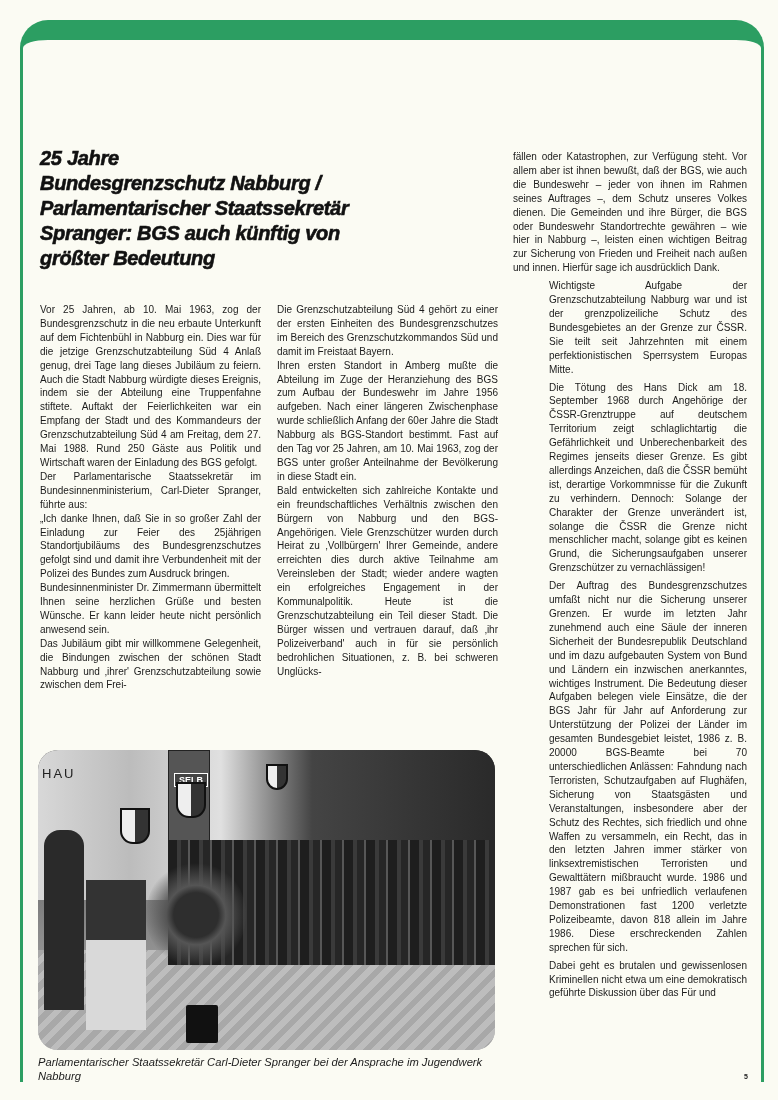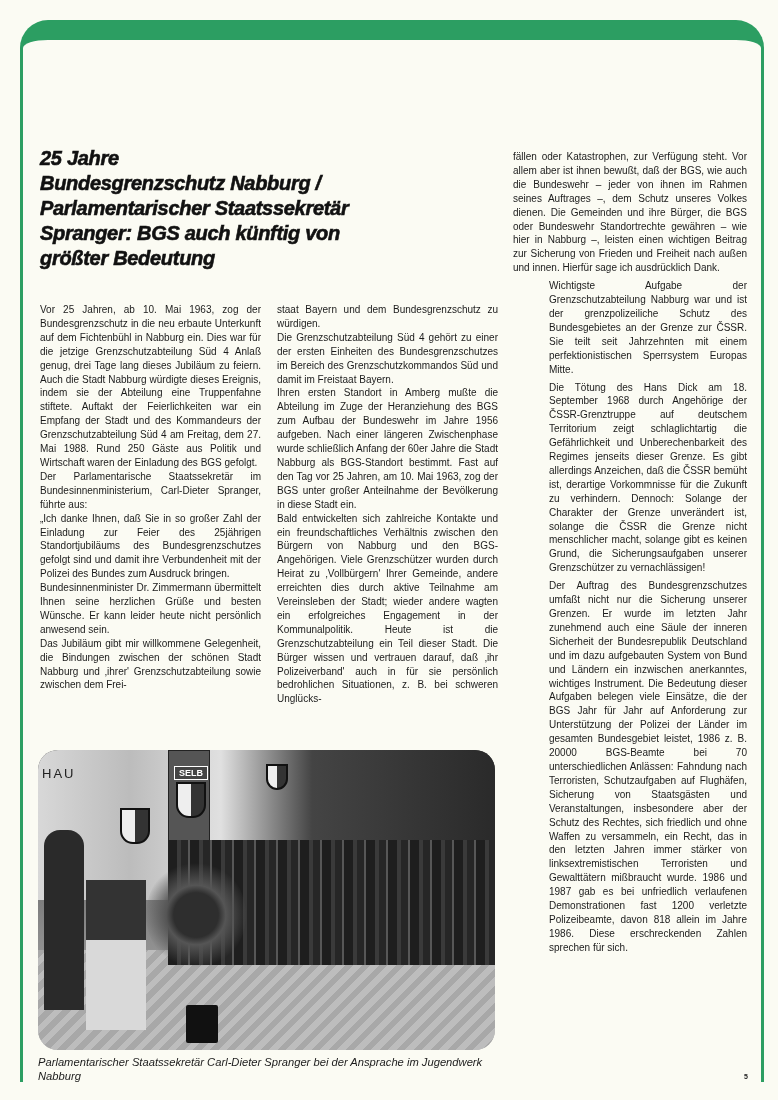--- a/index.html
+++ b/index.html
@@ -73,38 +73,38 @@
 
 <div class="col col1">
   <p>Vor 25 Jahren, ab 10. Mai 1963, zog der Bundesgrenzschutz in die neu erbaute Unterkunft auf dem Fichtenbühl in Nabburg ein. Dies war für die jetzige Grenzschutzabteilung Süd 4 Anlaß genug, drei Tage lang dieses Jubiläum zu feiern. Auch die Stadt Nabburg würdigte dieses Ereignis, indem sie der Abteilung eine Truppenfahne stiftete. Auftakt der Feierlichkeiten war ein Empfang der Stadt und des Kommandeurs der Grenzschutzabteilung Süd 4 am Freitag, dem 27. Mai 1988. Rund 250 Gäste aus Politik und Wirtschaft waren der Einladung des BGS gefolgt.</p>
   <p>Der Parlamentarische Staatssekretär im Bundesinnenministerium, Carl-Dieter Spranger, führte aus:</p>
   <p>„Ich danke Ihnen, daß Sie in so großer Zahl der Einladung zur Feier des 25jährigen Standortjubiläums des Bundesgrenzschutzes gefolgt sind und damit ihre Verbundenheit mit der Polizei des Bundes zum Ausdruck bringen.</p>
   <p>Bundesinnenminister Dr. Zimmermann übermittelt Ihnen seine herzlichen Grüße und besten Wünsche. Er kann leider heute nicht persönlich anwesend sein.</p>
   <p>Das Jubiläum gibt mir willkommene Gelegenheit, die Bindungen zwischen der schönen Stadt Nabburg und ‚ihrer' Grenzschutzabteilung sowie zwischen dem Frei-</p>
 </div>
 
 <div class="col col2">
-  <p>staat Bayern und dem Bundesgrenzschutz zu würdigen.</p>
   <p>Die Grenzschutzabteilung Süd 4 gehört zu einer der ersten Einheiten des Bundesgrenzschutzes im Bereich des Grenzschutzkommandos Süd und damit im Freistaat Bayern.</p>
   <p>Ihren ersten Standort in Amberg mußte die Abteilung im Zuge der Heranziehung des BGS zum Aufbau der Bundeswehr im Jahre 1956 aufgeben. Nach einer längeren Zwischenphase wurde schließlich Anfang der 60er Jahre die Stadt Nabburg als BGS-Standort bestimmt. Fast auf den Tag vor 25 Jahren, am 10. Mai 1963, zog der BGS unter großer Anteilnahme der Bevölkerung in diese Stadt ein.</p>
   <p>Bald entwickelten sich zahlreiche Kontakte und ein freundschaftliches Verhältnis zwischen den Bürgern von Nabburg und den BGS-Angehörigen. Viele Grenzschützer wurden durch Heirat zu ‚Vollbürgern' Ihrer Gemeinde, andere erreichten dies durch aktive Teilnahme am Vereinsleben der Stadt; wieder andere wagten ein erfolgreiches Engagement in der Kommunalpolitik. Heute ist die Grenzschutzabteilung ein Teil dieser Stadt. Die Bürger wissen und vertrauen darauf, daß ‚ihr Polizeiverband' auch in für sie persönlich bedrohlichen Situationen, z. B. bei schweren Unglücks-</p>
 </div>
 
 <div class="col col3">
   <p>fällen oder Katastrophen, zur Verfügung steht. Vor allem aber ist ihnen bewußt, daß der BGS, wie auch die Bundeswehr – jeder von ihnen im Rahmen seines Auftrages –, dem Schutz unseres Volkes dienen. Die Gemeinden und ihre Bürger, die BGS oder Bundeswehr Standortrechte gewähren – wie hier in Nabburg –, leisten einen wichtigen Beitrag zur Sicherung von Frieden und Freiheit nach außen und innen. Hierfür sage ich ausdrücklich Dank.</p>
   <p class="gap">Wichtigste Aufgabe der Grenzschutzabteilung Nabburg war und ist der grenzpolizeiliche Schutz des Bundesgebietes an der Grenze zur ČSSR. Sie teilt seit Jahrzehnten mit einem perfektionistischen Sperrsystem Europas Mitte.</p>
   <p class="gap">Die Tötung des Hans Dick am 18. September 1968 durch Angehörige der ČSSR-Grenztruppe auf deutschem Territorium zeigt schlaglichtartig die Gefährlichkeit und Unberechenbarkeit des Regimes jenseits dieser Grenze. Es gibt allerdings Anzeichen, daß die ČSSR bemüht ist, derartige Vorkommnisse für die Zukunft zu verhindern. Dennoch: Solange der Charakter der Grenze unverändert ist, solange die ČSSR die Grenze nicht menschlicher macht, solange gibt es keinen Grund, die Sicherungsaufgaben unserer Grenzschützer zu vernachlässigen!</p>
   <p class="gap">Der Auftrag des Bundesgrenzschutzes umfaßt nicht nur die Sicherung unserer Grenzen. Er wurde im letzten Jahr zunehmend auch eine Säule der inneren Sicherheit der Bundesrepublik Deutschland und im dazu aufgebauten System von Bund und Ländern ein inzwischen anerkanntes, wichtiges Instrument. Die Bedeutung dieser Aufgaben belegen viele Einsätze, die der BGS Jahr für Jahr auf Anforderung zur Unterstützung der Polizei der Länder im gesamten Bundesgebiet leistet, 1986 z. B. 20000 BGS-Beamte bei 70 unterschiedlichen Anlässen: Fahndung nach Terroristen, Schutzaufgaben auf Flughäfen, Sicherung von Staatsgästen und Veranstaltungen, insbesondere aber der Schutz des Rechtes, sich friedlich und ohne Waffen zu versammeln, ein Recht, das in den letzten Jahren immer stärker von linksextremistischen Terroristen und Gewalttätern mißbraucht wurde. 1986 und 1987 gab es bei unfriedlich verlaufenen Demonstrationen fast 1200 verletzte Polizeibeamte, davon 818 allein im Jahre 1986. Diese erschreckenden Zahlen sprechen für sich.</p>
+  <p class="gap">Dabei geht es brutalen und gewissenlosen Kriminellen nicht etwa um eine demokratisch geführte Diskussion über das Für und</p>
 </div>
 
 <div class="photo">
   <div class="wall"></div>
   <span class="hau">HAU</span>
   <div class="banner" style="left:130px; width:40px; height:95px;"></div>
-  <span class="sign" style="left:136px; top:16px;">SELB</span>
+  <span class="sign" style="left:136px; top:23px;">SELB</span>
   <div class="crest" style="left:138px; top:32px;"></div>
   <div class="crest" style="left:82px; top:58px;"></div>
   <div class="crest" style="left:228px; top:14px; width:18px; height:22px;"></div>
   <div class="floor"></div>
   <div class="crowd"></div>
   <div class="speaker"></div>
   <div class="lectern"></div>
   <div class="plant"></div>
   <div class="pot"></div>
 </div>

